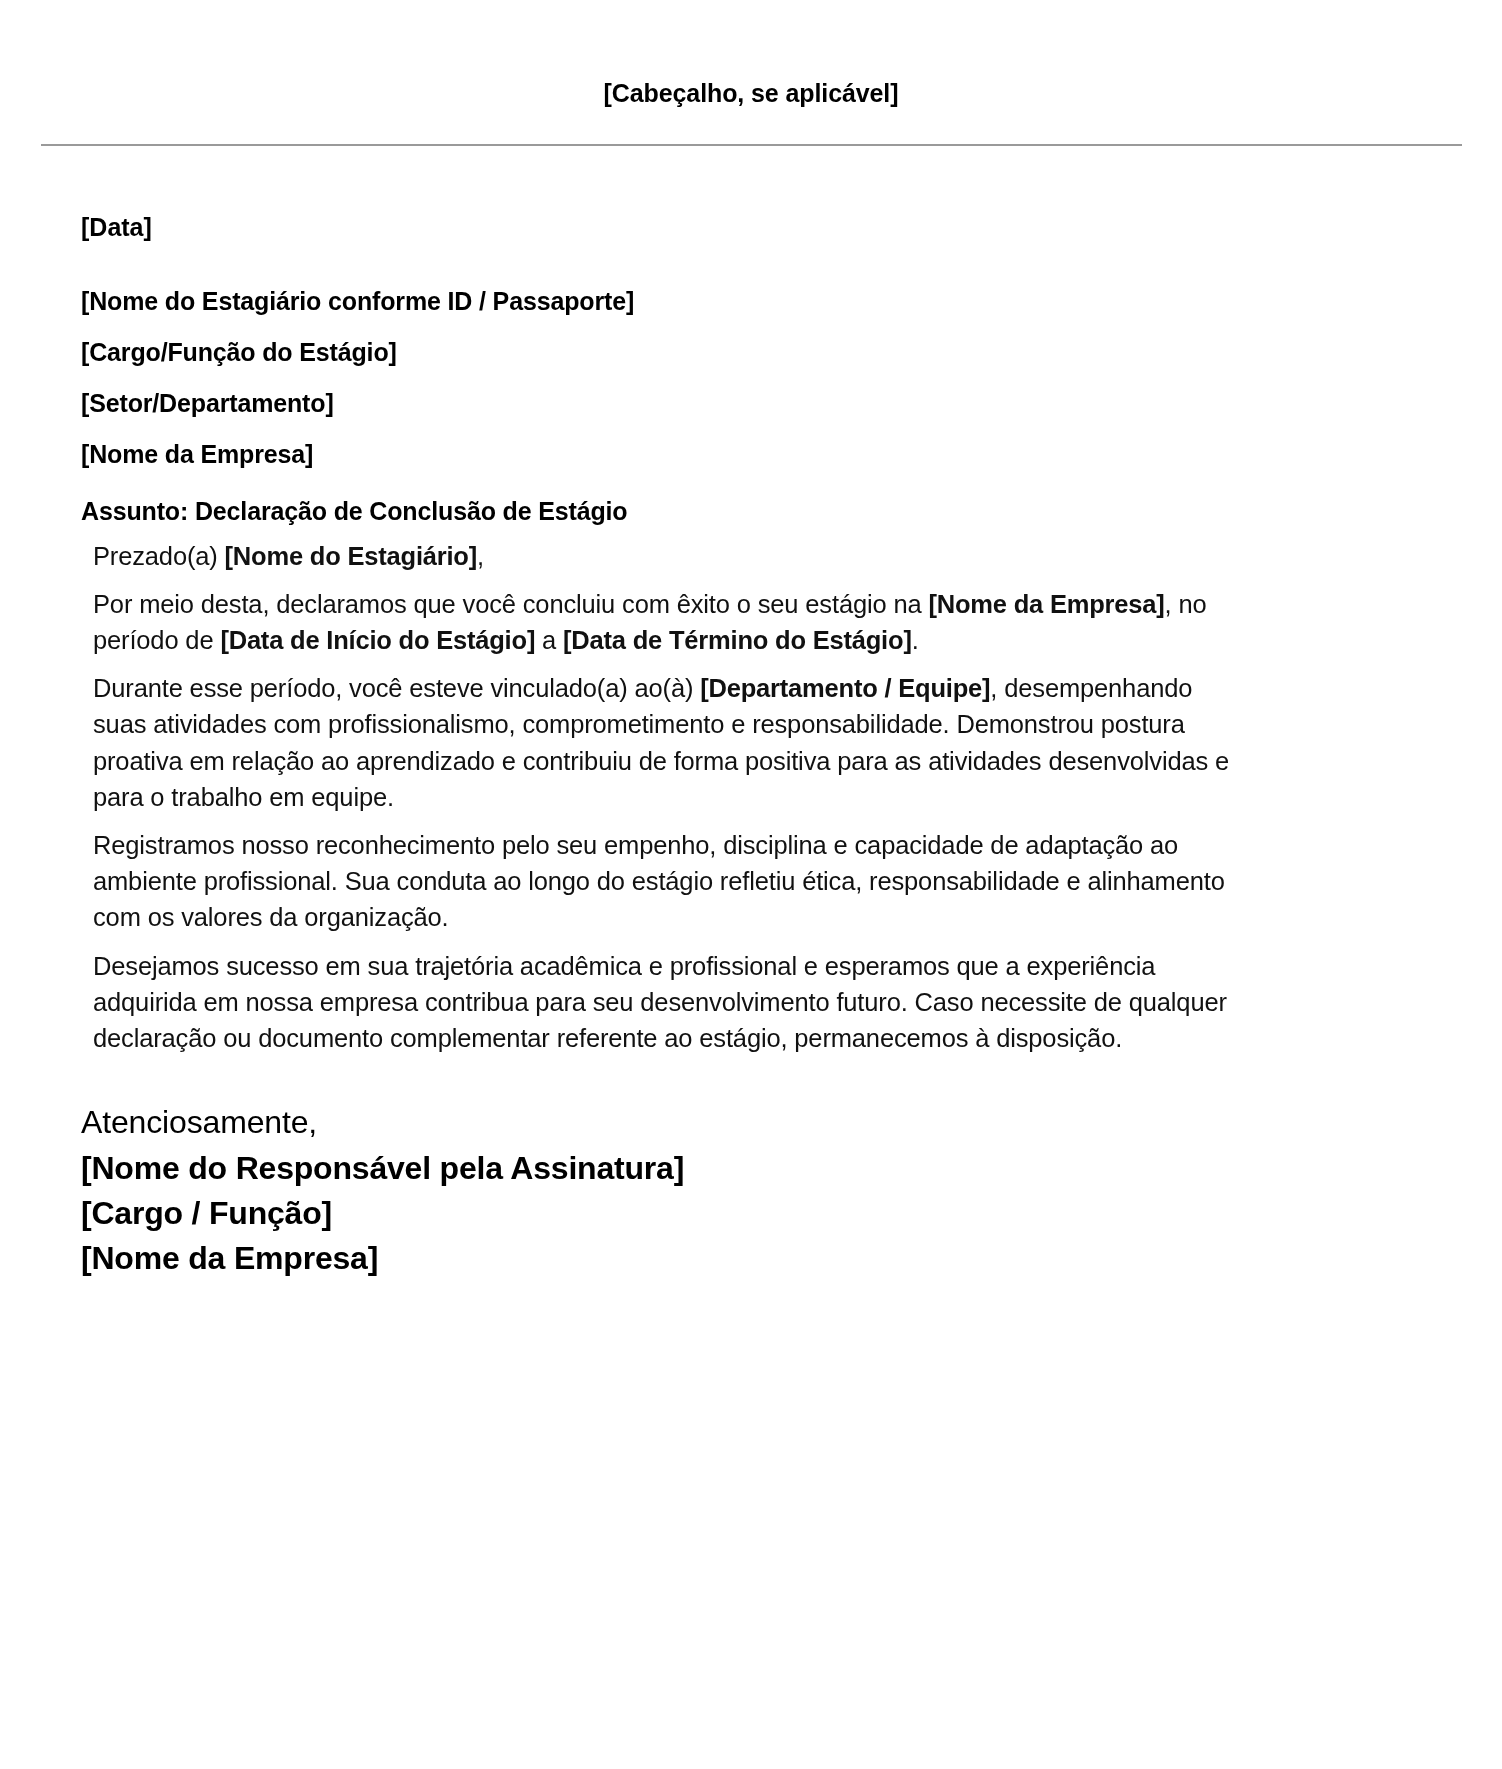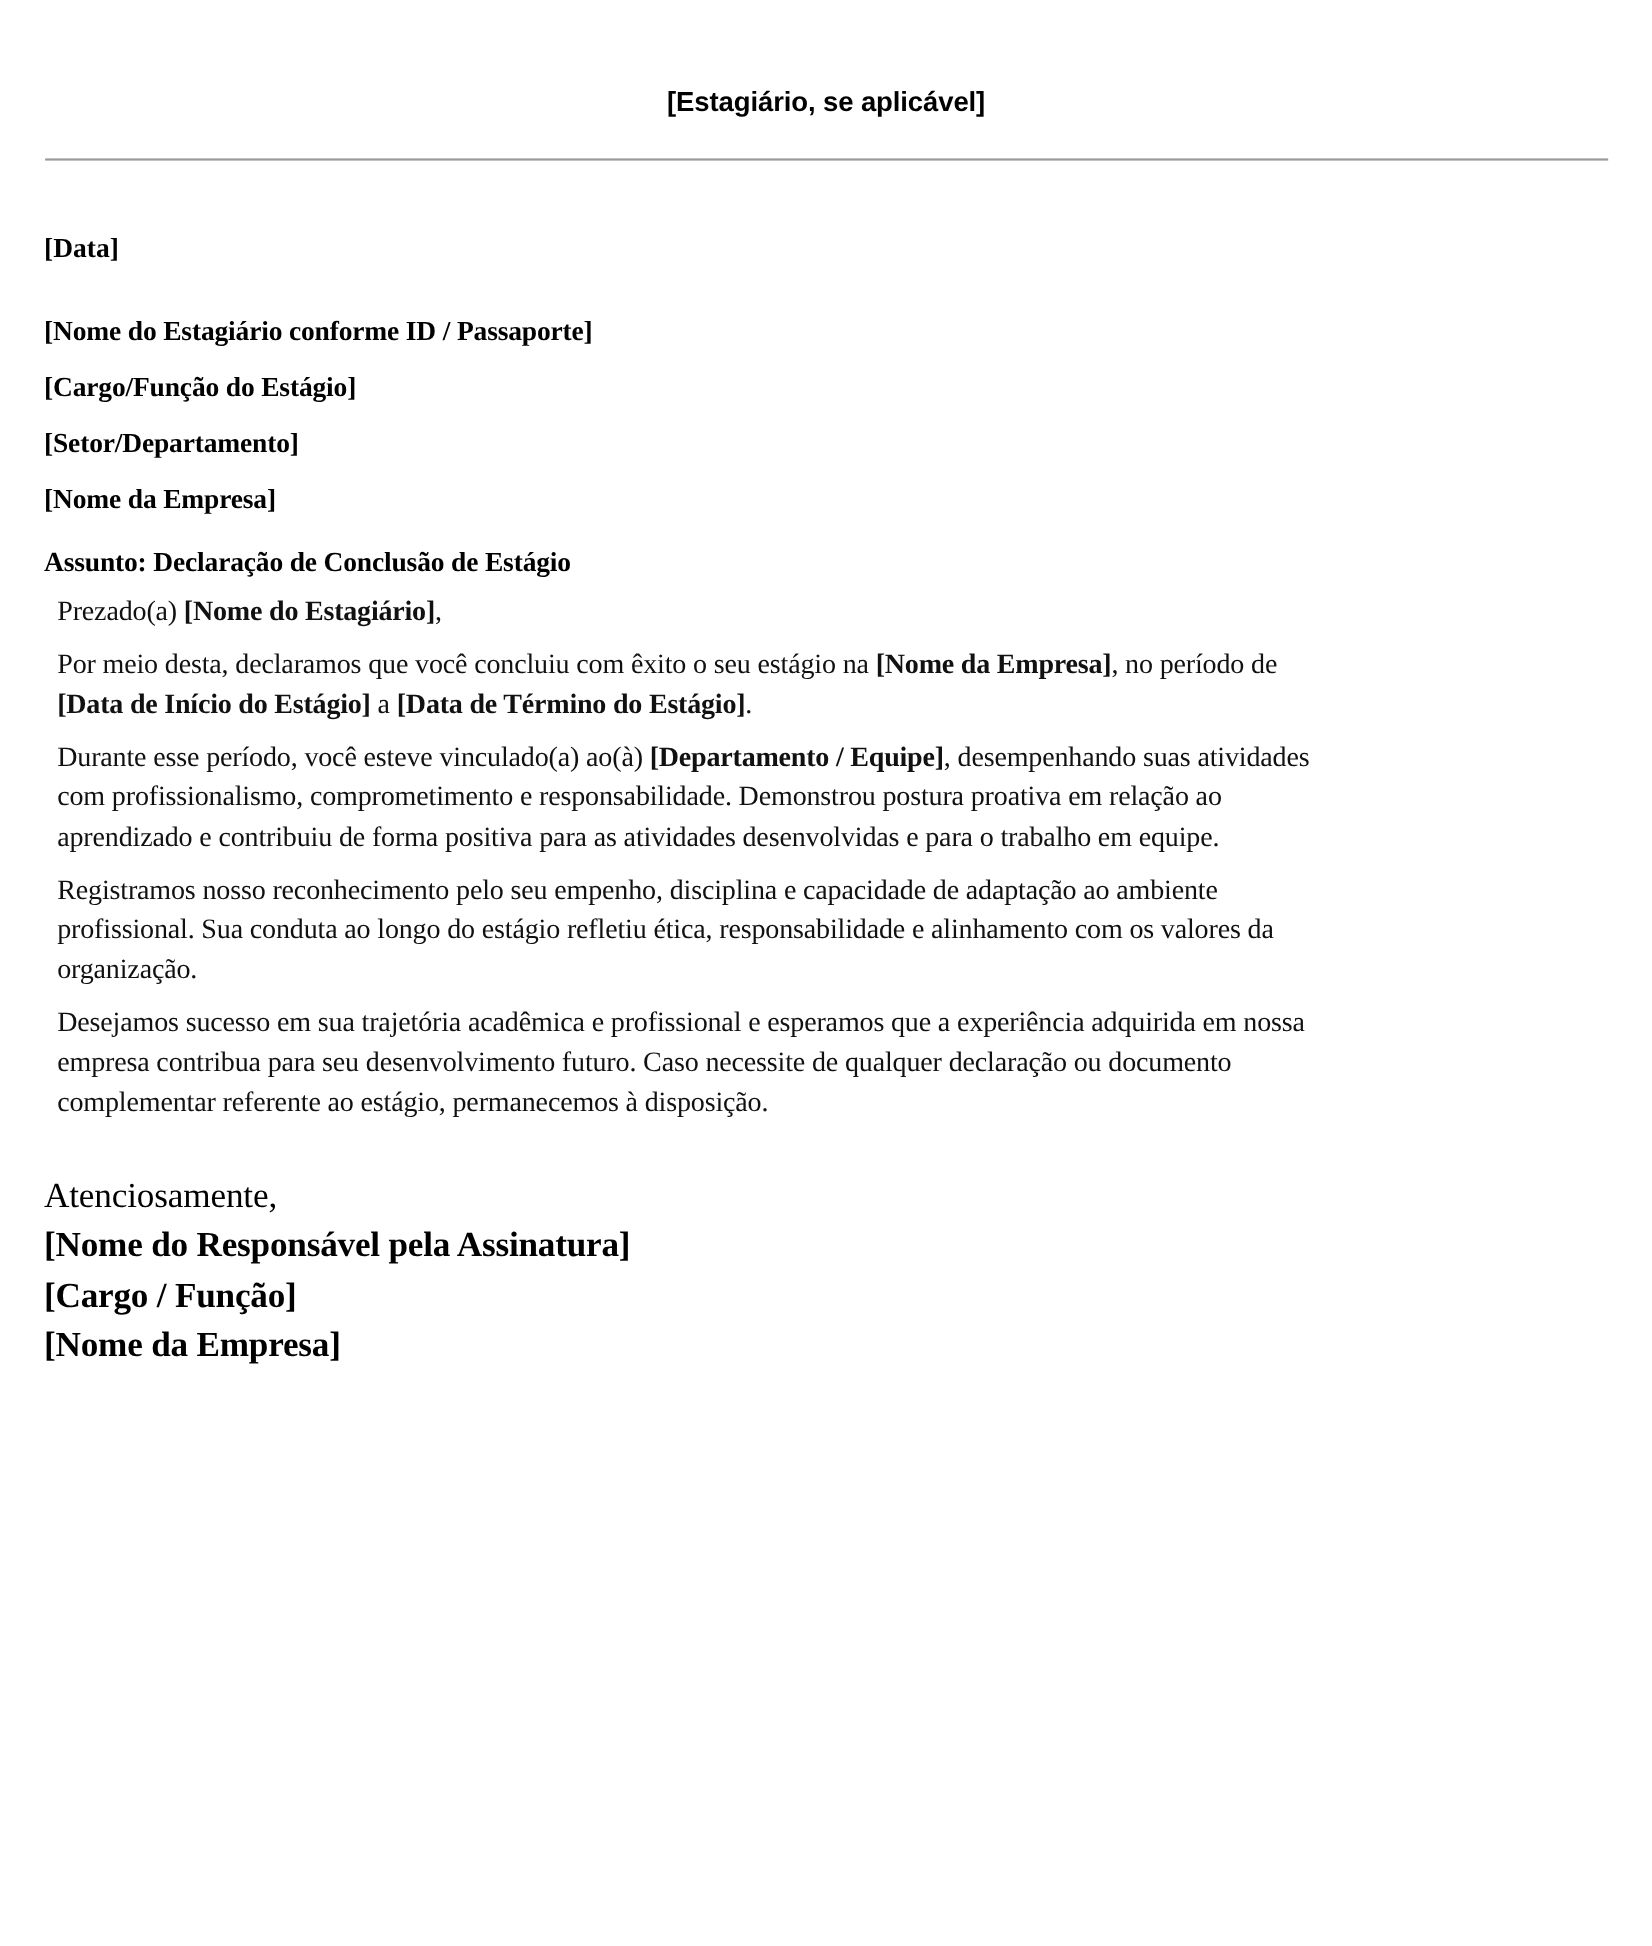--- a/index.html
+++ b/index.html
@@ -34,24 +34,23 @@
     color: #000;
   }
   .header-rule {
     margin: 36px 40px 0 41px;
     border: 0;
     border-top: 2px solid #9a9a9a;
     height: 0;
   }
   
   .content {
-    padding: 0 0 0 40px;
+    padding: 0 0 0 81px;
     width: 1152px;
     box-sizing: content-box;
-    font-family: Liberation Serif, serif;
   }
   .spacer-top { height: 44px; }
   .date-line {
     font-size: 25px;
     font-weight: bold;
     line-height: 1.2;
     margin-top: 22px;
   }
   .recipient {
     margin-top: 47px;
@@ -101,21 +100,21 @@
     font-weight: bold;
     letter-spacing: -0.2px;
   }
 </style>
 </head>
 <body>
 
 <div class="page">
 
   <div class="header-zone">
-    <div class="doc-header">[Estagiário, se aplicável]</div>
+    <div class="doc-header">[Cabeçalho, se aplicável]</div>
     <hr class="header-rule">
   </div>
 
   <div class="content">
 
     <div class="spacer-top"></div>
 
     <div class="date-line">[Data]</div>
 
     <div class="recipient">

